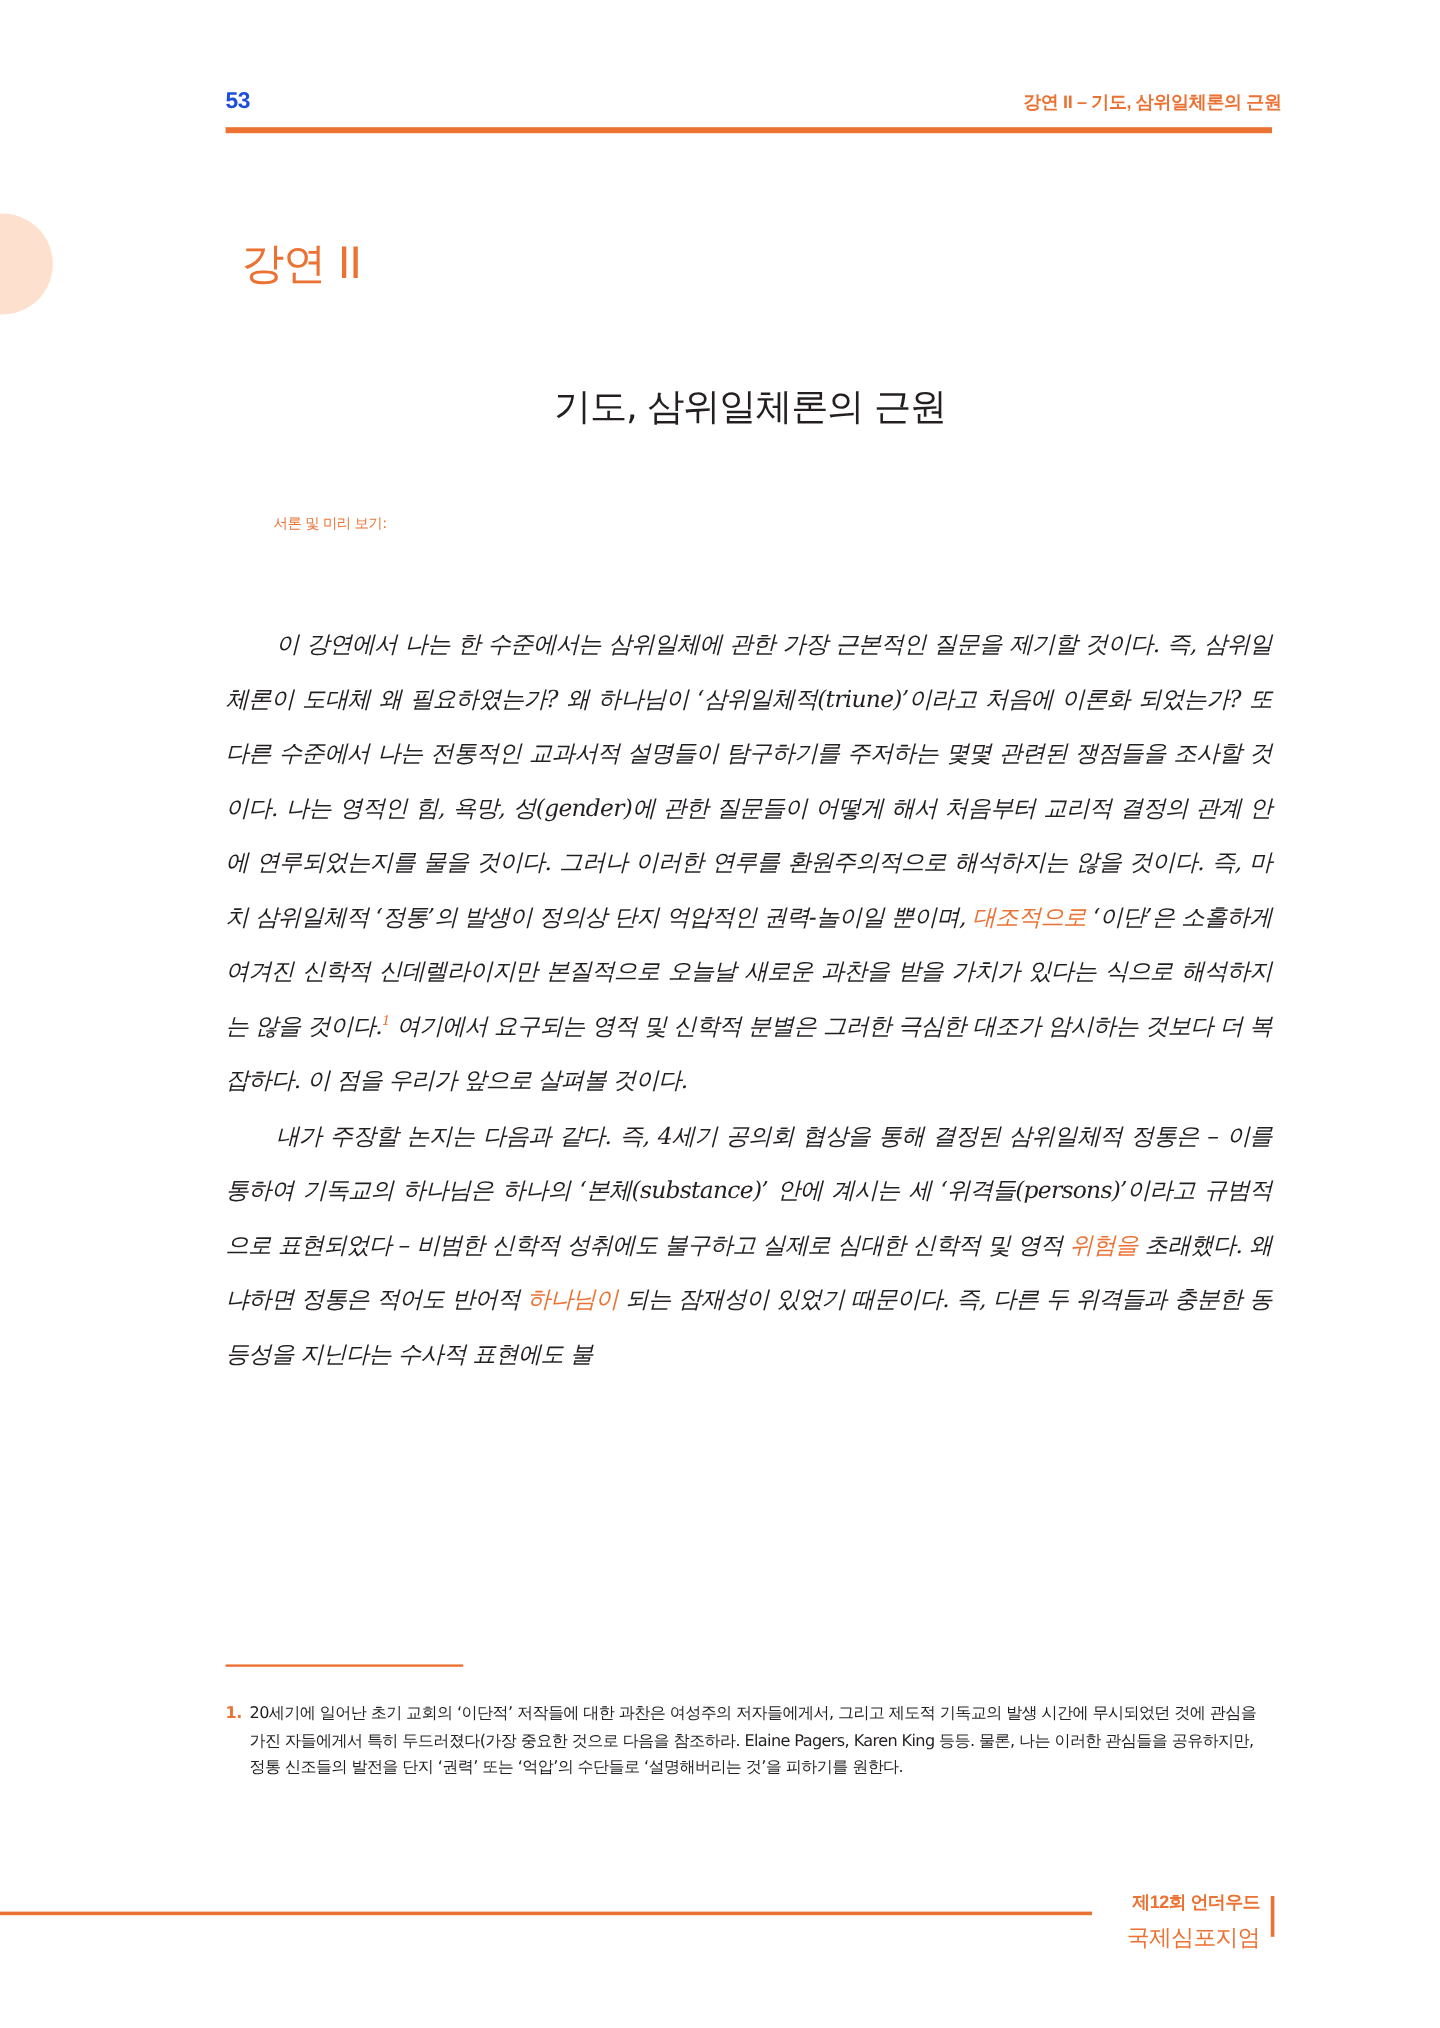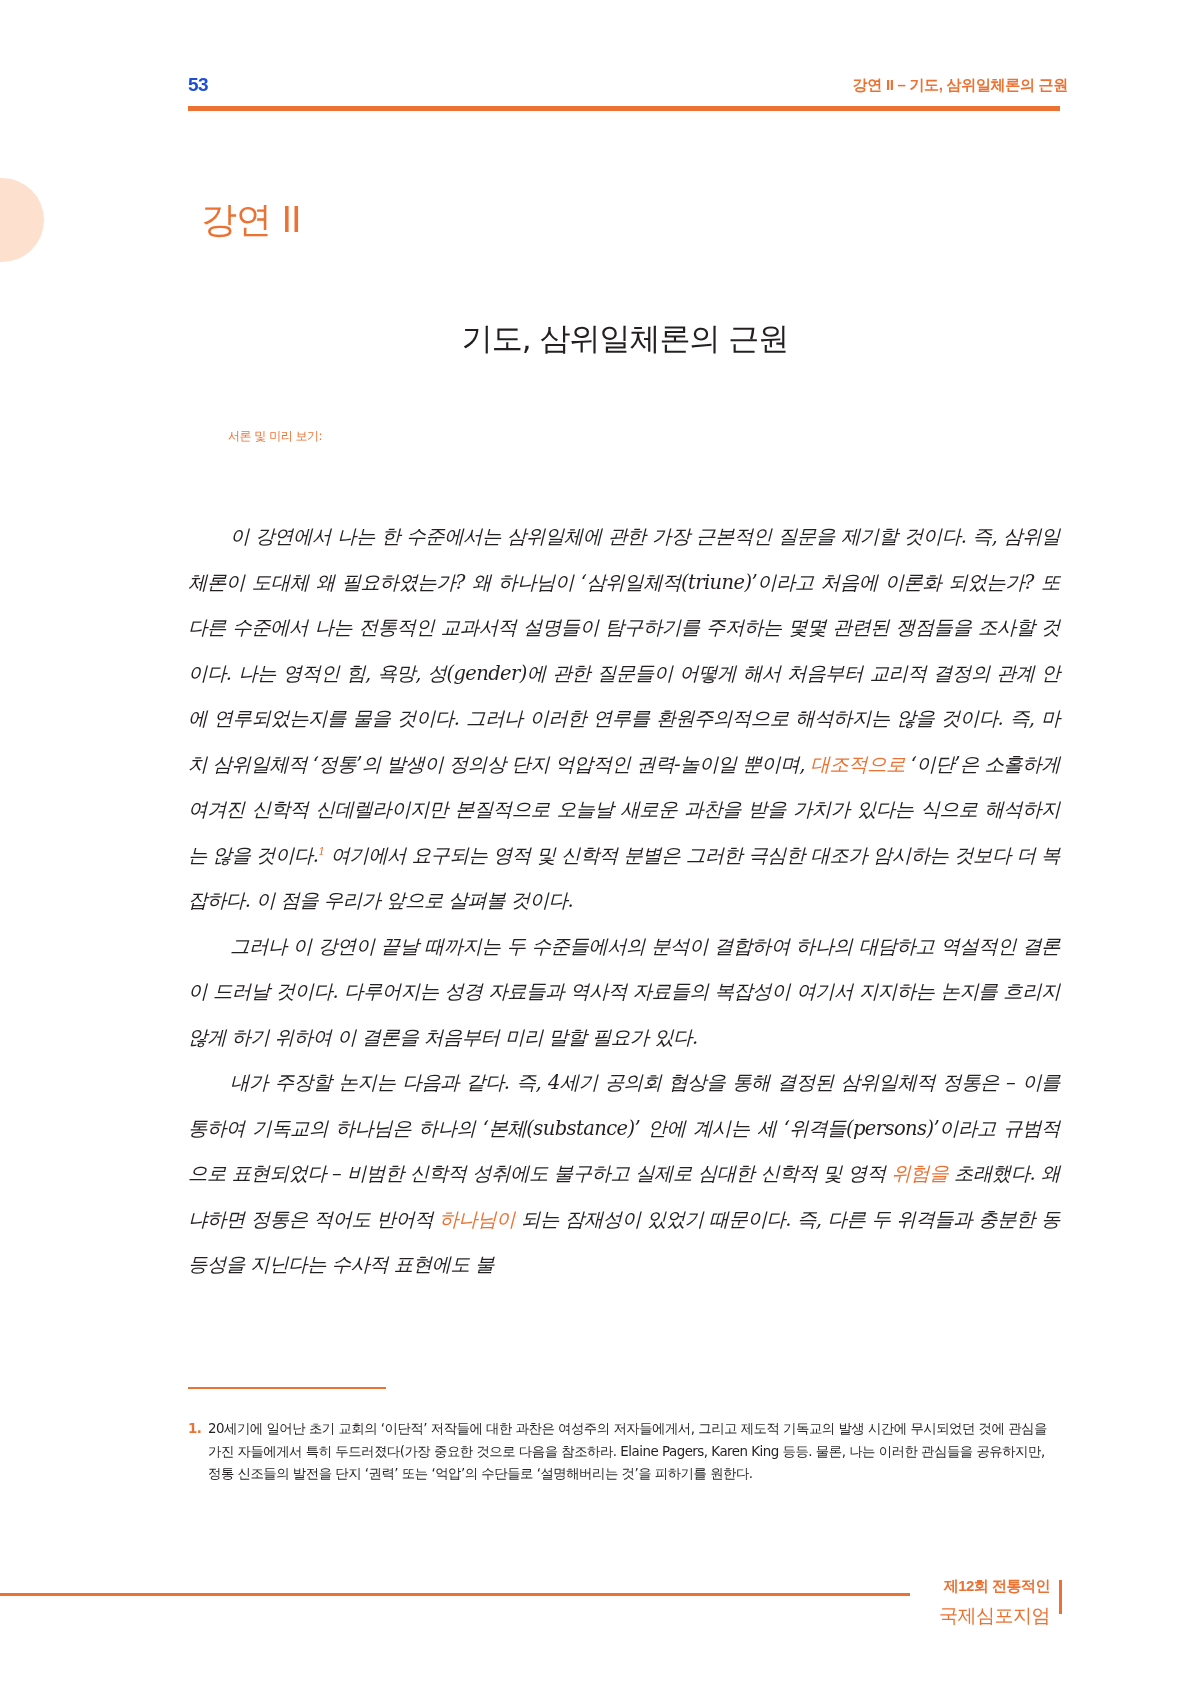--- a/index.html
+++ b/index.html
@@ -85,31 +85,28 @@
 
 <h1 class="title" style="margin:0;">기도, 삼위일체론의 근원</h1>
 
 <div class="section-heading">서론 및 미리 보기:</div>
 
 <div class="body-text">
   <p>
     <span>이 강연에서 나는 한 수준에서는 삼위일체에 관한 가장 근본적인 질문을 제기할 것이다. 즉, 삼위일체론이 도대체 왜 필요하였는가? 왜 하나님이 ‘삼위일체적(triune)’이라고 처음에 이론화 되었는가? 또 다른 수준에서 나는 전통적인 교과서적 설명들이 탐구하기를 주저하는 몇몇 관련된 쟁점들을 조사할 것이다. 나는 영적인 힘, 욕망, 성(gender)에 관한 질문들이 어떻게 해서 처음부터 교리적 결정의 관계 안에 연루되었는지를 물을 것이다. 그러나 이러한 연루를 환원주의적으로 해석하지는 않을 것이다. 즉, 마치 삼위일체적 ‘정통’의 발생이 정의상 단지 억압적인 권력-놀이일 뿐이며, </span><span class="orange">대조적으로</span><span> ‘이단’은 소홀하게 여겨진 신학적 신데렐라이지만 본질적으로 오늘날 새로운 과찬을 받을 가치가 있다는 식으로 해석하지는 않을 것이다.</span><span class="sup">1</span><span> 여기에서 요구되는 영적 및 신학적 분별은 그러한 극심한 대조가 암시하는 것보다 더 복잡하다. 이 점을 우리가 앞으로 살펴볼 것이다.</span>
   </p>
   <p>
-    <span>그러나 이 강연이 끝날 때까지는 두 수준들에서의 분석이 결합하여 하나의 대담하고 역설적인 결론이 드러날 것이다. 다루어지는 성경 자료들과 역사적 자료들의 복잡성이 여기서 지지하는 논지를 흐리지 않게 하기 위하여 이 결론을 처음부터 미리 말할 필요가 있다.</span>
-  </p>
-  <p>
     <span>내가 주장할 논지는 다음과 같다. 즉, 4세기 공의회 협상을 통해 결정된 삼위일체적 정통은 – 이를 통하여 기독교의 하나님은 하나의 ‘본체(substance)’ 안에 계시는 세 ‘위격들(persons)’이라고 규범적으로 표현되었다 – 비범한 신학적 성취에도 불구하고 실제로 심대한 신학적 및 영적 </span><span class="orange">위험을</span><span> 초래했다. 왜냐하면 정통은 적어도 반어적 </span><span class="orange">하나님이</span><span> 되는 잠재성이 있었기 때문이다. 즉, 다른 두 위격들과 충분한 동등성을 지닌다는 수사적 표현에도 불</span>
   </p>
 </div>
 
 <div class="fn-rule"></div>
 <div class="footnote">
   <span class="fn-num">1.</span>
   <span>20세기에 일어난 초기 교회의 ‘이단적’ 저작들에 대한 과찬은 여성주의 저자들에게서, 그리고 제도적 기독교의 발생 시간에 무시되었던 것에 관심을 가진 자들에게서 특히 두드러졌다(가장 중요한 것으로 다음을 참조하라. Elaine Pagers, Karen King 등등. 물론, 나는 이러한 관심들을 공유하지만, 정통 신조들의 발전을 단지 ‘권력’ 또는 ‘억압’의 수단들로 ‘설명해버리는 것’을 피하기를 원한다.</span>
 </div>
 
 <div class="footer-rule"></div>
 <div class="footer-brand">
-  <div class="line1">제12회 전통적인</div>
+  <div class="line1">제12회 언더우드</div>
   <div class="line2">국제심포지엄</div>
 </div>
 <div class="footer-bar"></div>
 
 </body></html>

